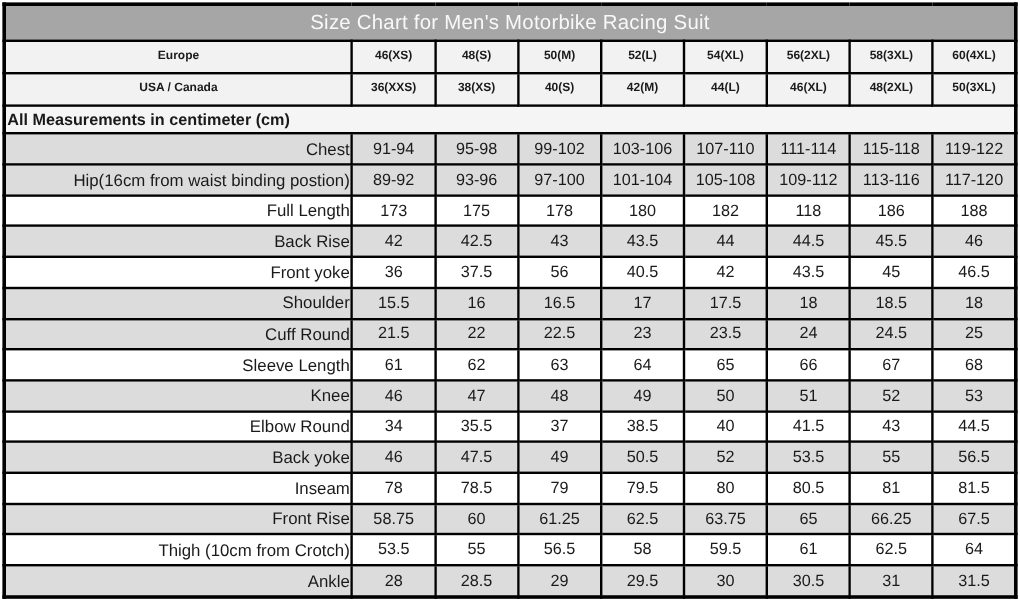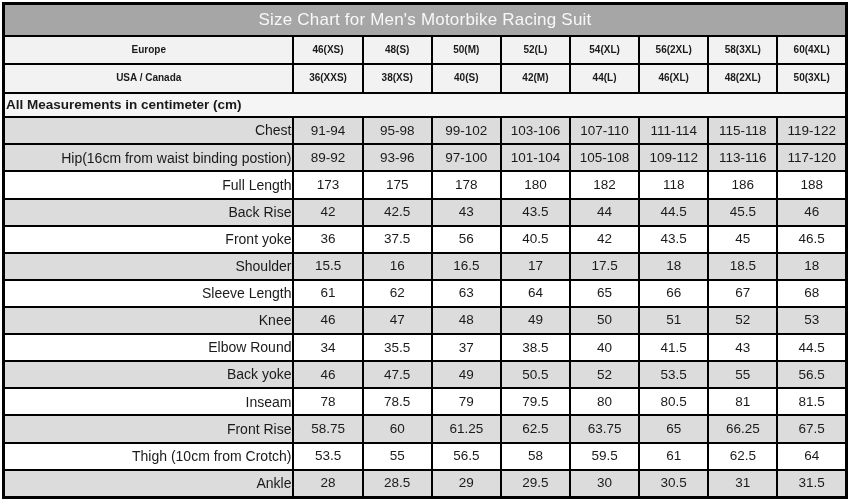--- a/index.html
+++ b/index.html
@@ -135,20 +135,31 @@
         <td class="row-label">Shoulder</td>
         <td>15.5</td>
         <td>16</td>
         <td>16.5</td>
         <td>17</td>
         <td>17.5</td>
         <td>18</td>
         <td>18.5</td>
         <td>18</td>
       </tr>
+      <tr class="m-row alt">
+        <td class="row-label">Cuff Round</td>
+        <td>21.5</td>
+        <td>22</td>
+        <td>22.5</td>
+        <td>23</td>
+        <td>23.5</td>
+        <td>24</td>
+        <td>24.5</td>
+        <td>25</td>
+      </tr>
       <tr class="m-row">
         <td class="row-label">Sleeve Length</td>
         <td>61</td>
         <td>62</td>
         <td>63</td>
         <td>64</td>
         <td>65</td>
         <td>66</td>
         <td>67</td>
         <td>68</td>

